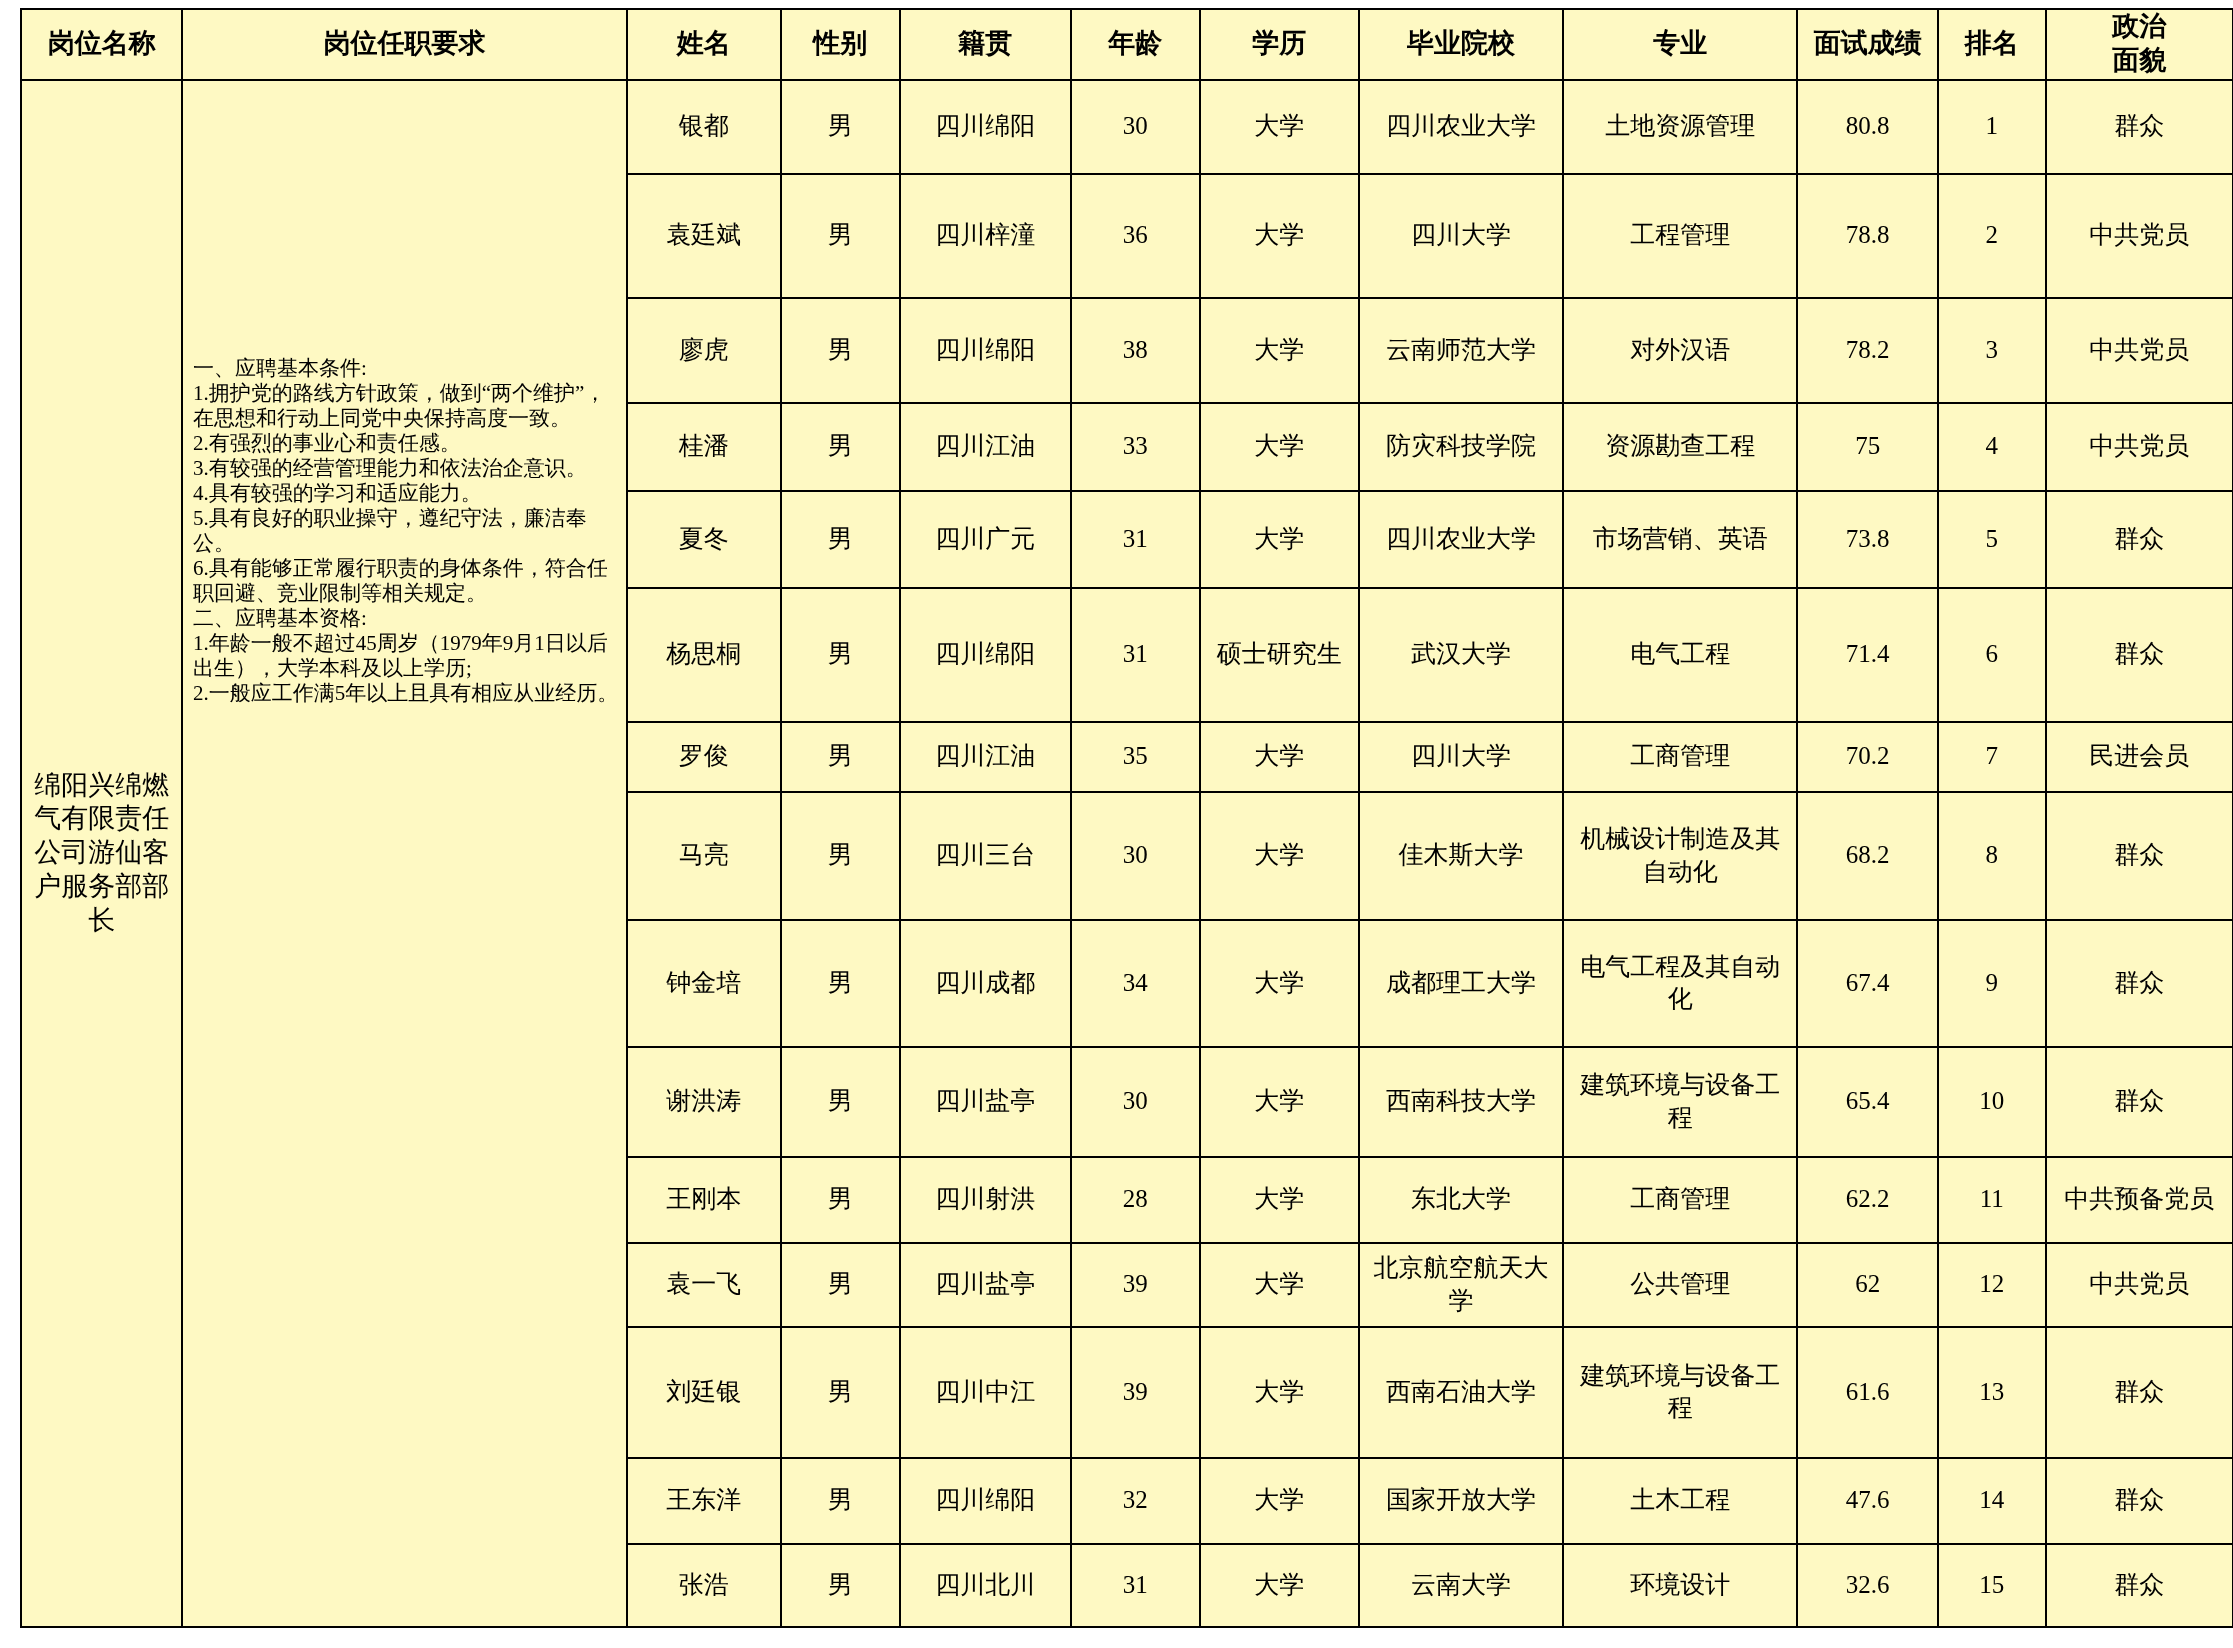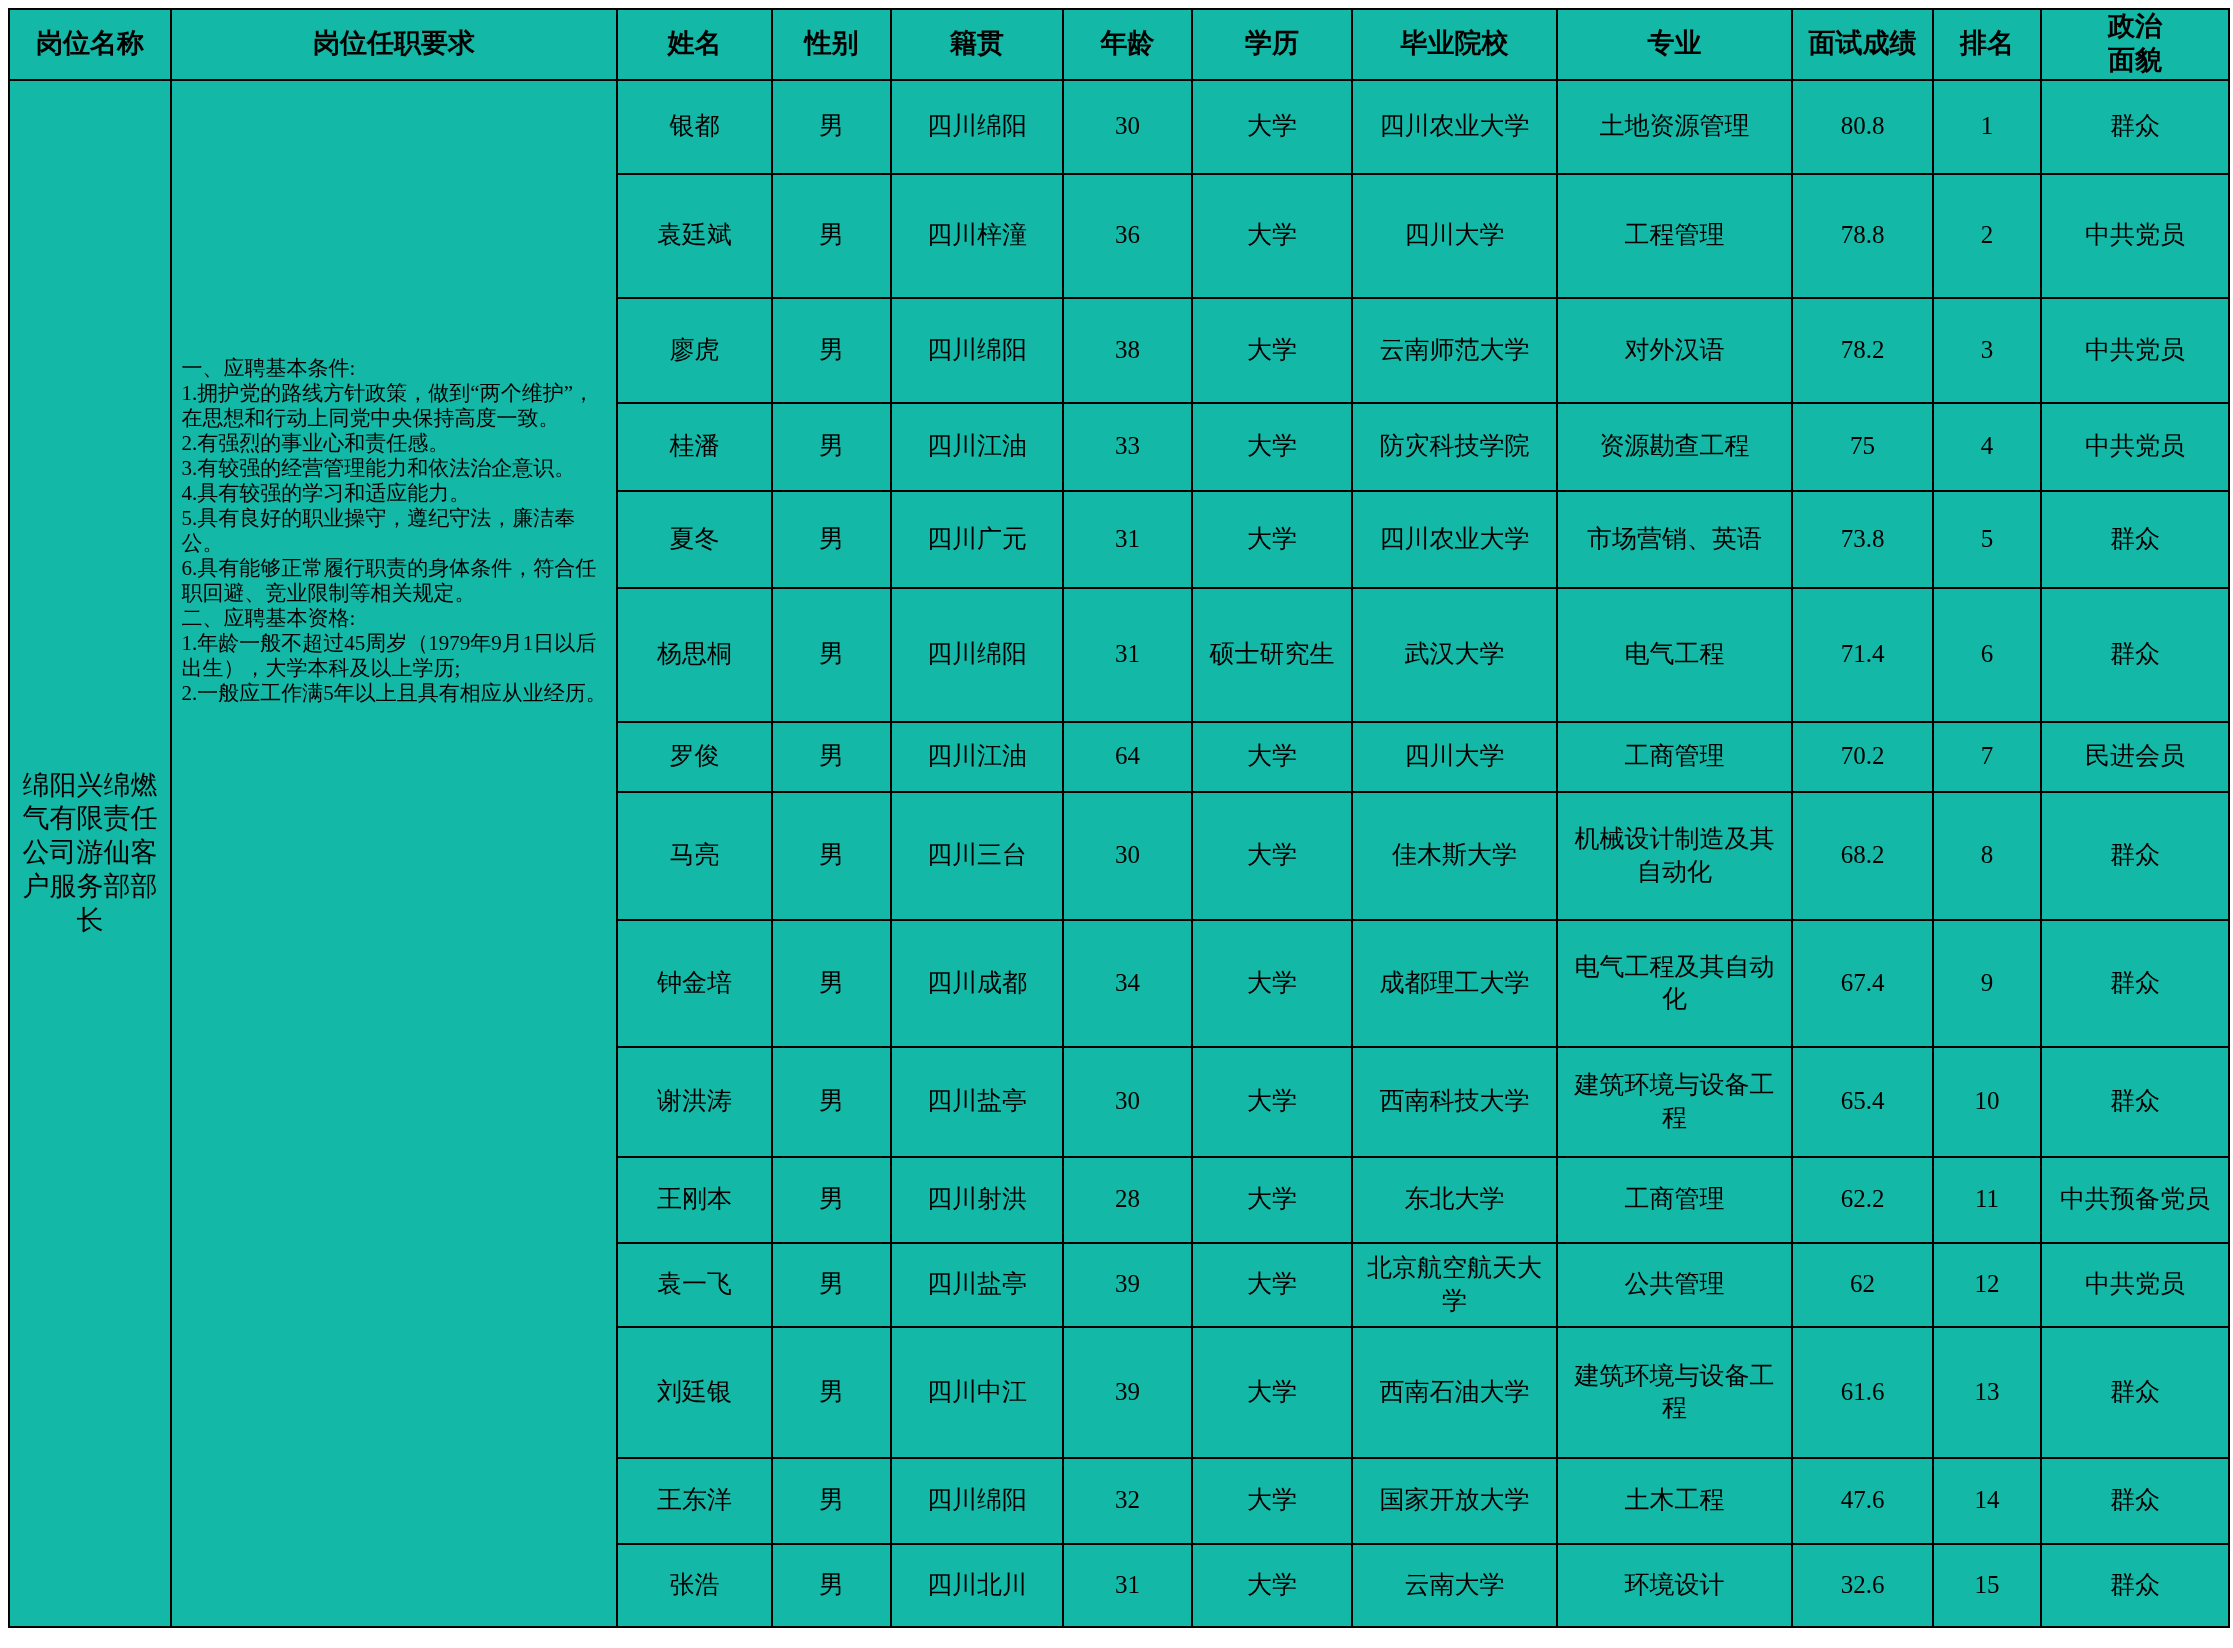--- a/index.html
+++ b/index.html
@@ -1,19 +1,19 @@
 <!DOCTYPE html>
 <html><head>
 <meta charset="utf-8">
 <style>
   html,body{margin:0;padding:0;background:#ffffff;}
   body{width:2234px;height:1649px;position:relative;
        font-family:"Liberation Serif","DejaVu Serif",serif;color:#000;}
   table.roster{border-collapse:collapse;table-layout:fixed;
-       position:absolute;left:8px;top:7.6px;background:#14b8a6;}
+       position:absolute;left:20px;top:7.6px;background:#fef9c3;}
   .roster th,.roster td{border:2.9px solid #000;text-align:center;
        vertical-align:middle;overflow:hidden;padding:0 5.7px;box-sizing:border-box;}
   .roster th{font-weight:bold;font-size:27px;line-height:1.25;white-space:pre-line;}
   td.data-cell{font-size:25px;line-height:1.3;padding:0 12.4px;}
   td.pos-cell{font-size:27px;line-height:1.25;padding:0 11.5px;}
   td.req-cell{vertical-align:top;text-align:left;font-size:21px;
        line-height:25px;padding:275px 5.7px 0 9.6px;}
   td.req-cell .req-line{margin:0;}
 </style>
 </head>
@@ -134,21 +134,21 @@
         <td class="data-cell">武汉大学</td>
         <td class="data-cell">电气工程</td>
         <td class="data-cell">71.4</td>
         <td class="data-cell">6</td>
         <td class="data-cell">群众</td>
       </tr>
       <tr style="height: 70px;">
         <td class="data-cell">罗俊</td>
         <td class="data-cell">男</td>
         <td class="data-cell">四川江油</td>
-        <td class="data-cell">64</td>
+        <td class="data-cell">35</td>
         <td class="data-cell">大学</td>
         <td class="data-cell">四川大学</td>
         <td class="data-cell">工商管理</td>
         <td class="data-cell">70.2</td>
         <td class="data-cell">7</td>
         <td class="data-cell">民进会员</td>
       </tr>
       <tr style="height: 128px; padding-left: 31px;">
         <td class="data-cell">马亮</td>
         <td class="data-cell">男</td>

